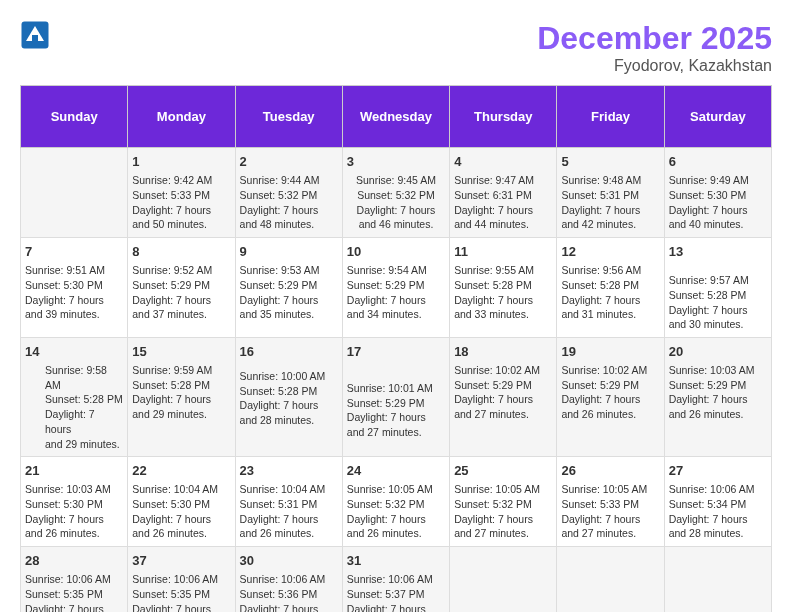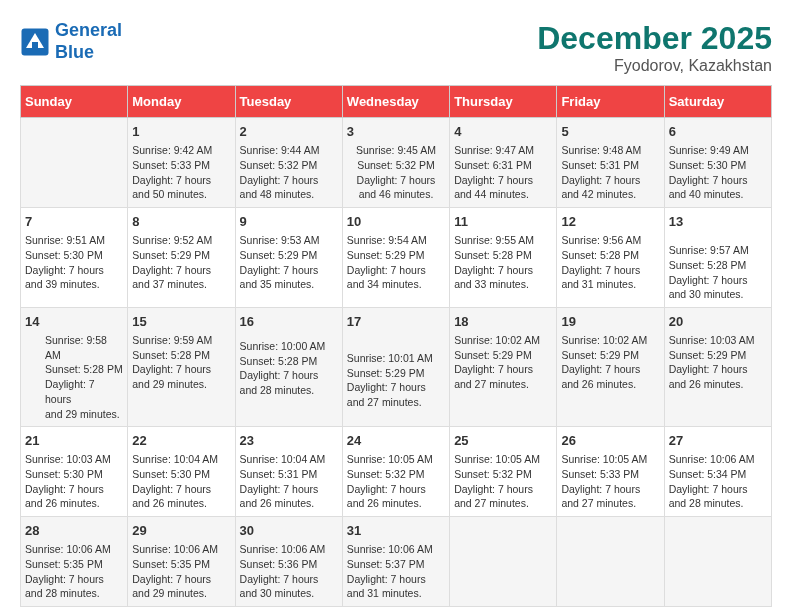--- a/index.html
+++ b/index.html
@@ -33,37 +33,37 @@
       width: 30px;
       height: 30px;
       margin-right: 5px;
     }
     .title-block {
       text-align: right;
     }
     .title-block h1 {
       font-size: 32px;
       font-weight: bold;
-      color: #0f766e;
+      color: #8b5cf6;
     }
     .title-block h2 {
       font-size: 16px;
       font-weight: normal;
       color: #555;
     }
     table {
       width: 100%;
       border-collapse: collapse;
       font-size: 11px;
     }
     thead tr th {
-      background-color: #ef4444;
+      background-color: #6d28d9;
       color: #fff;
-      padding: 8px 4px;
-      text-align: left;
+      padding: 23px 4px;
+      text-align: center;
       font-size: 13px;
       font-weight: bold;
       border: 1px solid #ccc;
     }
     tbody tr td {
       vertical-align: top;
       padding: 5px 4px;
       border: 1px solid #ddd;
       width: 107px;
       min-height: 80px;
@@ -90,24 +90,20 @@
 </head>
 <body>
 
 <div class="header">
   <div class="logo">
     <svg class="logo-icon" viewBox="0 0 40 40">
       <rect x="2" y="2" width="36" height="36" rx="4" fill="#1a6bb5"></rect>
       <polygon points="20,8 32,28 8,28" fill="white"></polygon>
       <rect x="16" y="20" width="8" height="10" fill="#1a6bb5"></rect>
     </svg>
-    <div class="logo-text">
-      <div><span>General</span></div>
-      <div><span style="color:#1a6bb5">Blue</span></div>
-    </div>
   </div>
   <div class="title-block">
     <h1>December 2025</h1>
     <h2>Fyodorov, Kazakhstan</h2>
   </div>
 </div>
 
 <table>
   <thead>
     <tr>
@@ -321,21 +317,21 @@
       </tr>
       <tr>
         <td>
           <span class="day-number">28</span>
           <div class="day-info" style="white-space: pre-line;">Sunrise: 10:06 AM
 Sunset: 5:35 PM
 Daylight: 7 hours
 and 28 minutes.</div>
         </td>
         <td>
-          <span class="day-number">29</span>
+          <span class="day-number">37</span>
           <div class="day-info" style="white-space: pre-line;">Sunrise: 10:06 AM
 Sunset: 5:35 PM
 Daylight: 7 hours
 and 29 minutes.</div>
         </td>
         <td>
           <span class="day-number">30</span>
           <div class="day-info" style="white-space: pre-line;">Sunrise: 10:06 AM
 Sunset: 5:36 PM
 Daylight: 7 hours

